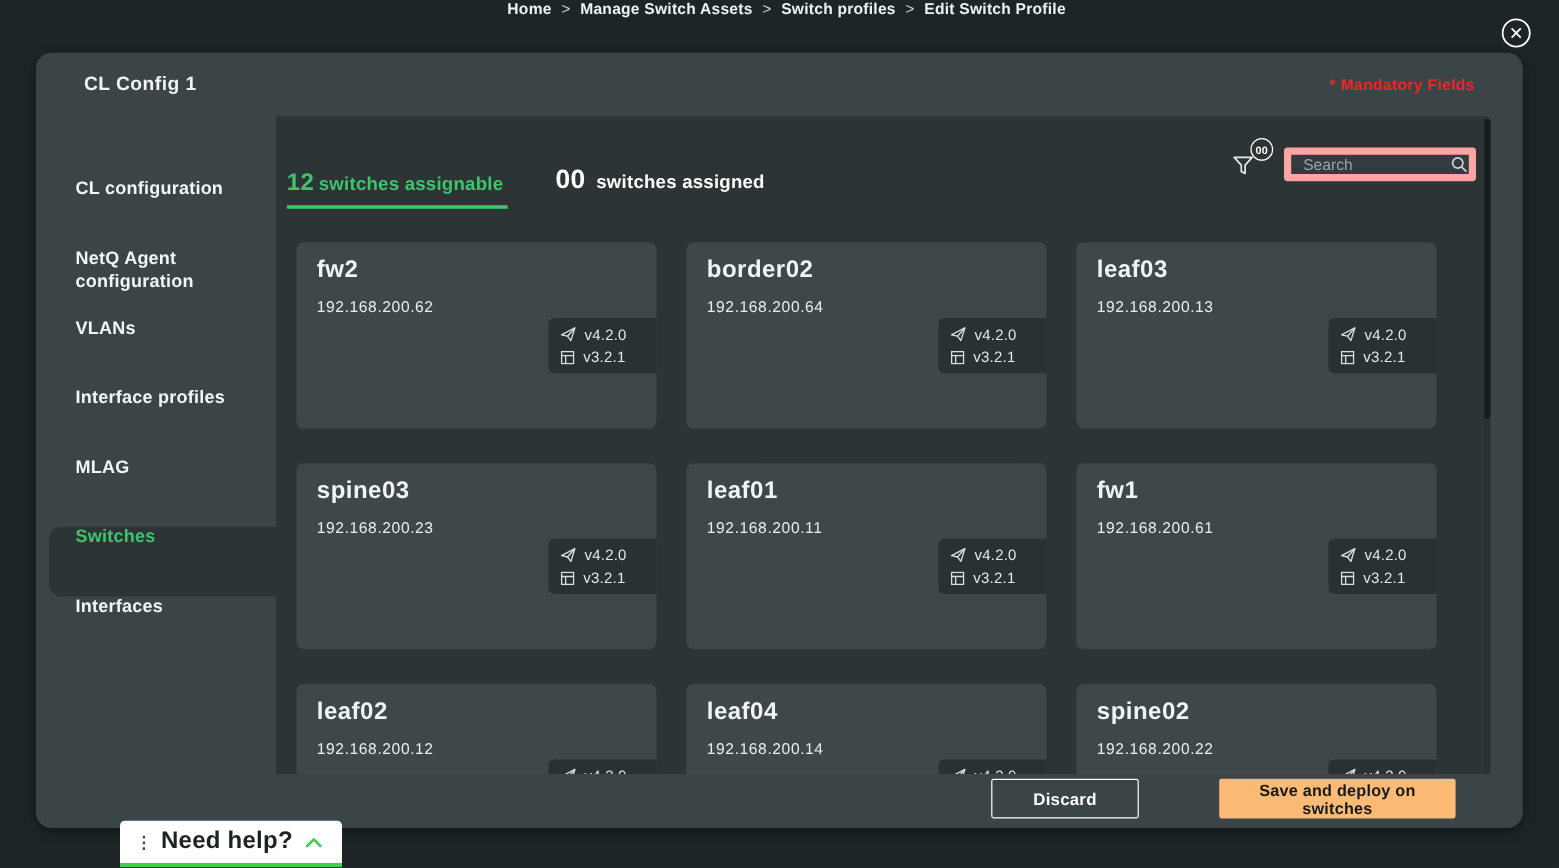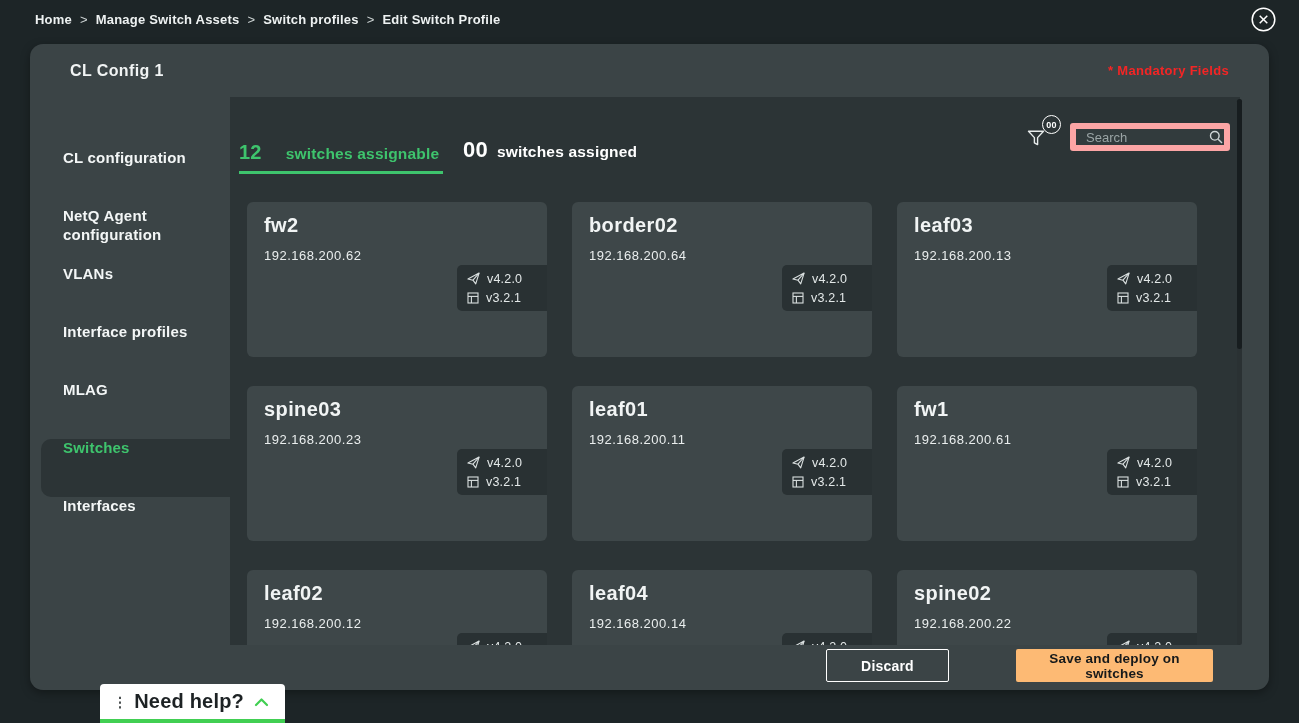--- a/index.html
+++ b/index.html
@@ -7,40 +7,40 @@
     --accent:#3ec46d; --help-green:#41cf52; --red:#f42525; --text:#f1f4f4;
   }
   *{box-sizing:border-box;}
   html,body{margin:0;padding:0;}
   body{
     width:1299px;height:723px;position:relative;overflow:hidden;
     background:var(--bg);color:var(--text);
     font-family:"Liberation Sans",sans-serif;letter-spacing:.2px;
   }
   
-  .topbar{position:absolute;left:0;top:0;width:1299px;height:38px;display:flex;align-items:center;padding:0 23px 0 35px;}
+  .topbar{position:absolute;left:0;top:0;width:1299px;height:38px;display:flex;align-items:center;padding:0 23px 0 35px;flex-direction:column;}
   .breadcrumb{display:flex;align-items:center;gap:8px;font-size:13px;font-weight:600;color:#eef2f2;}
   .bc-sep{color:#cfd6d6;font-weight:400;}
   .bc-item{cursor:pointer;}
   .close-btn{margin-left:auto;width:26px;height:26px;display:flex;align-items:center;justify-content:center;cursor:pointer;}
   
   .panel{position:absolute;left:30px;top:44px;width:1239px;height:646px;background:var(--panel);
          border-radius:13px;box-shadow:0 3px 10px rgba(0,0,0,.35);}
   .panel-header{position:absolute;left:0;top:0;right:0;height:53px;display:flex;align-items:center;padding:0 40px;}
   .panel-title{font-size:16px;font-weight:600;letter-spacing:.4px;}
   .mandatory-note{margin-left:auto;color:var(--red);font-size:13px;font-weight:700;letter-spacing:.3px;}
   
   .sidebar{position:absolute;left:0;top:53px;width:200px;height:548px;padding-top:52px;}
   .side-item{height:58px;display:flex;align-items:flex-start;padding:0 17px 0 33px;font-size:15px;font-weight:600;
              line-height:1.25;cursor:pointer;color:#f3f6f6;}
   .side-item.selected{background:var(--content);color:var(--accent);margin-left:11px;padding-left:22px;
              border-radius:10px 0 0 10px;}
   
   .content{position:absolute;left:200px;top:53px;width:1010px;height:548px;background:var(--content);overflow:hidden;}
-  .tab-assignable{position:absolute;left:9px;top:44px;display:flex;align-items:baseline;gap:24px;
+  .tab-assignable{position:absolute;left:9px;top:44px;display:flex;align-items:baseline;gap:4px;
                   color:var(--accent);border-bottom:3px solid var(--accent);padding:0 4px 7px 0;cursor:pointer;}
   .tab-assignable .count{font-size:20px;font-weight:600;}
   .tab-assignable .lbl{font-size:15.5px;font-weight:600;}
   .tab-assigned{position:absolute;left:233px;top:40px;display:flex;align-items:baseline;gap:9px;color:#fff;cursor:pointer;}
   .tab-assigned .count{font-size:22px;font-weight:600;}
   .tab-assigned .lbl{font-size:15.5px;font-weight:600;}
   .filter-wrap{position:absolute;left:795px;top:18px;width:36px;height:38px;cursor:pointer;}
   .filter-badge{position:absolute;right:0;top:0;width:19px;height:19px;border:1.3px solid #fff;border-radius:50%;
                 display:flex;align-items:center;justify-content:center;font-size:9px;font-weight:700;color:#fff;background:var(--content);}
   .filter-funnel{position:absolute;left:2px;top:15px;}

